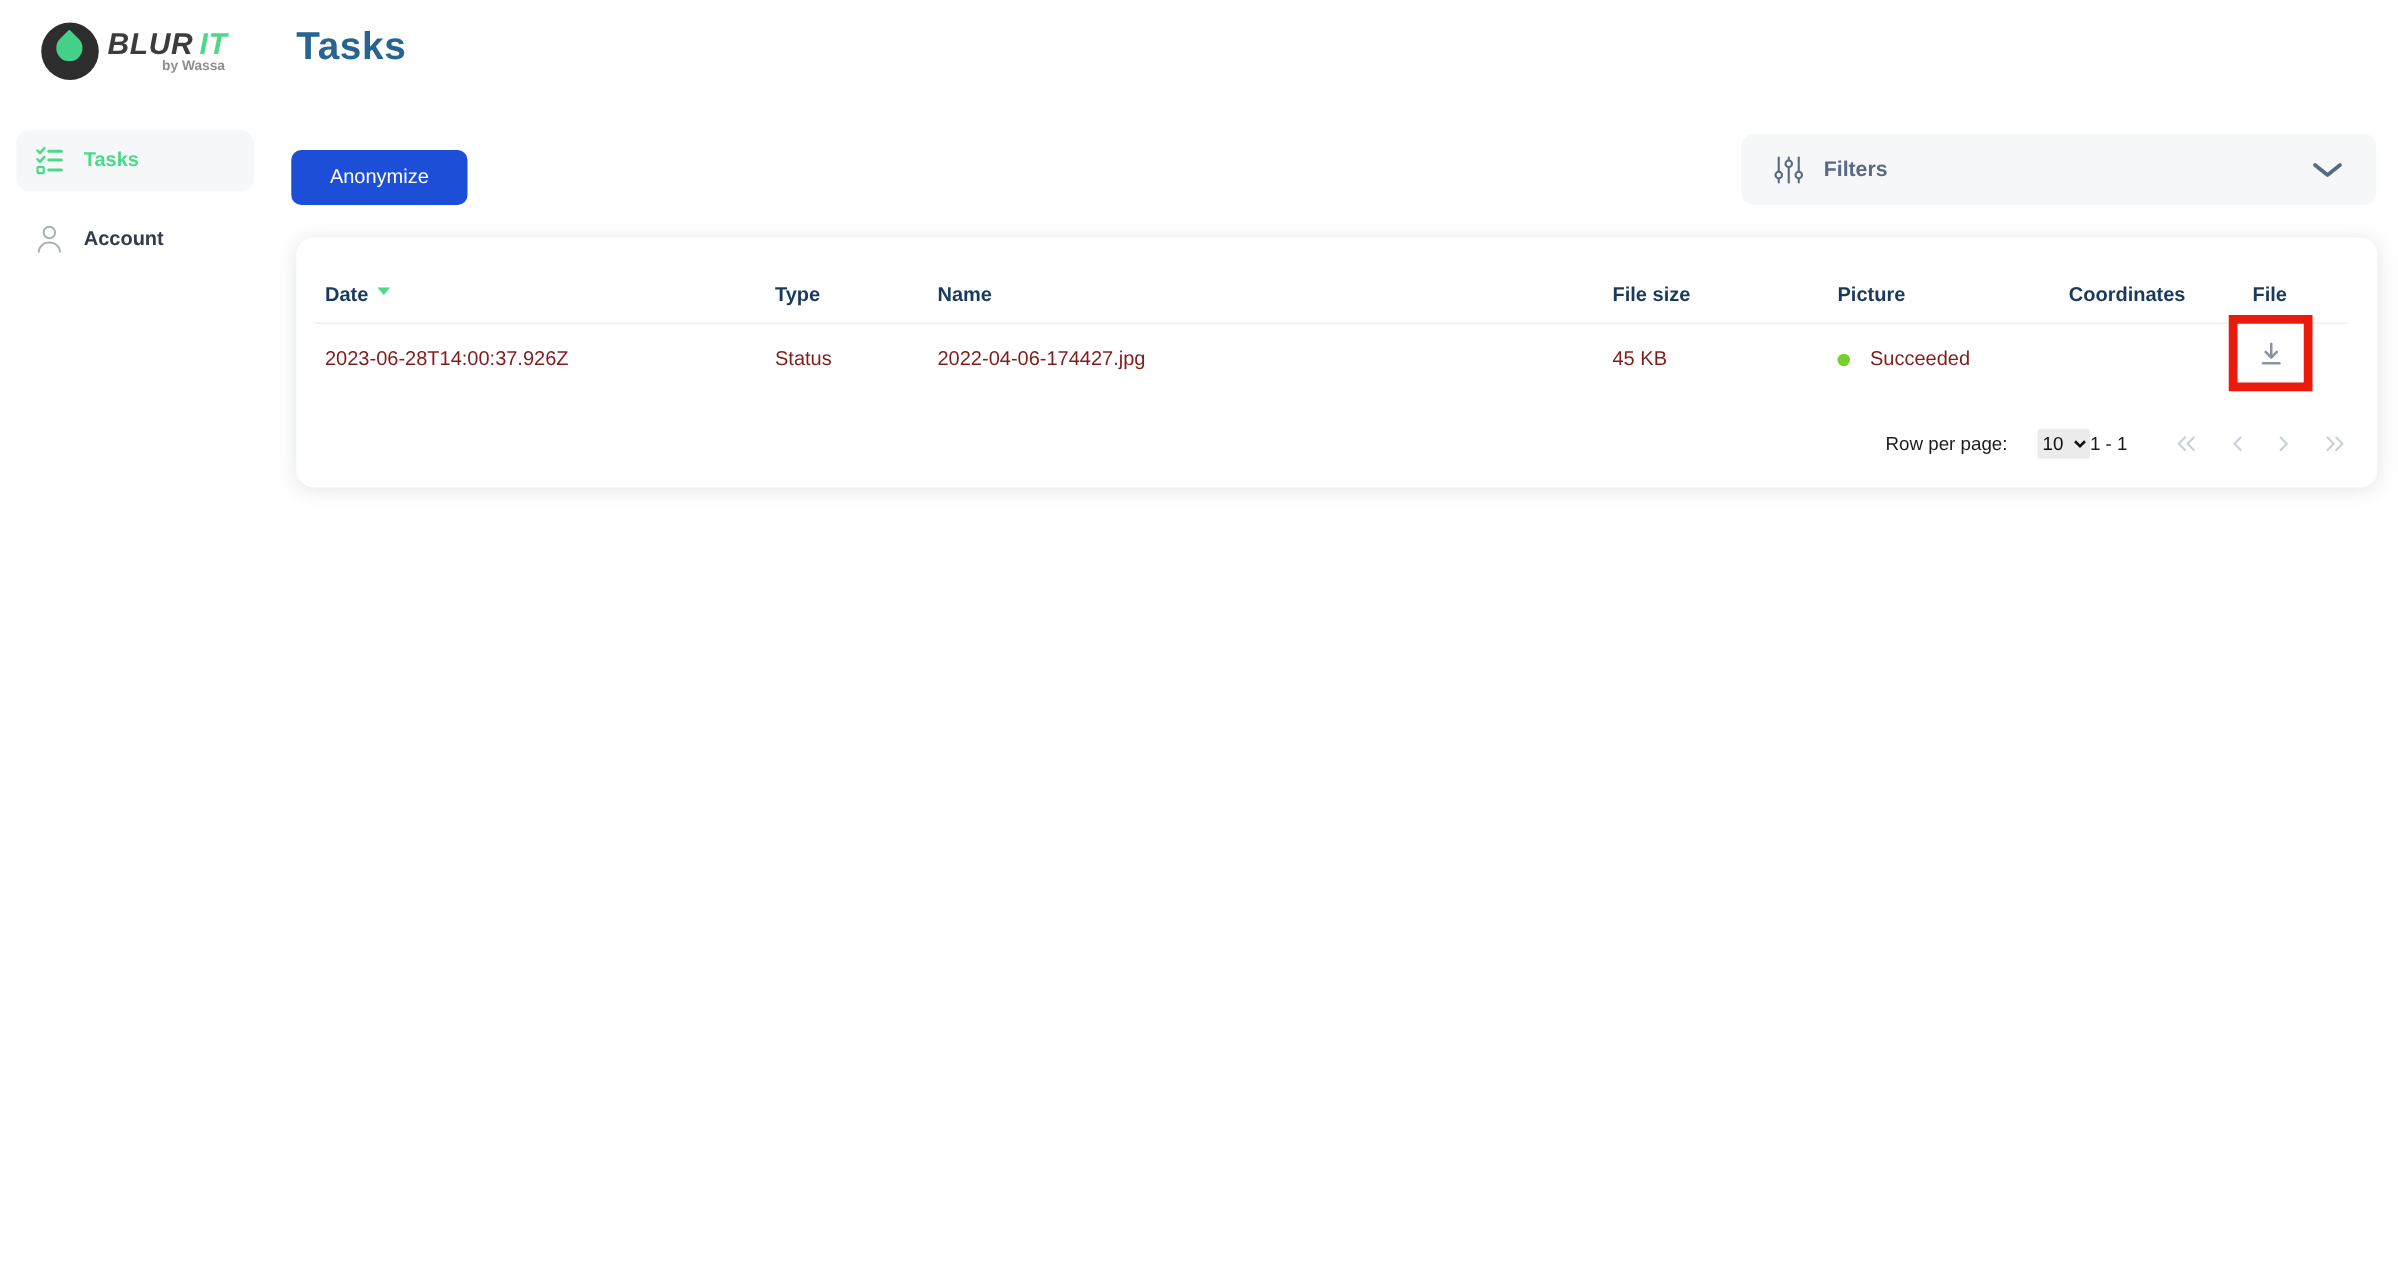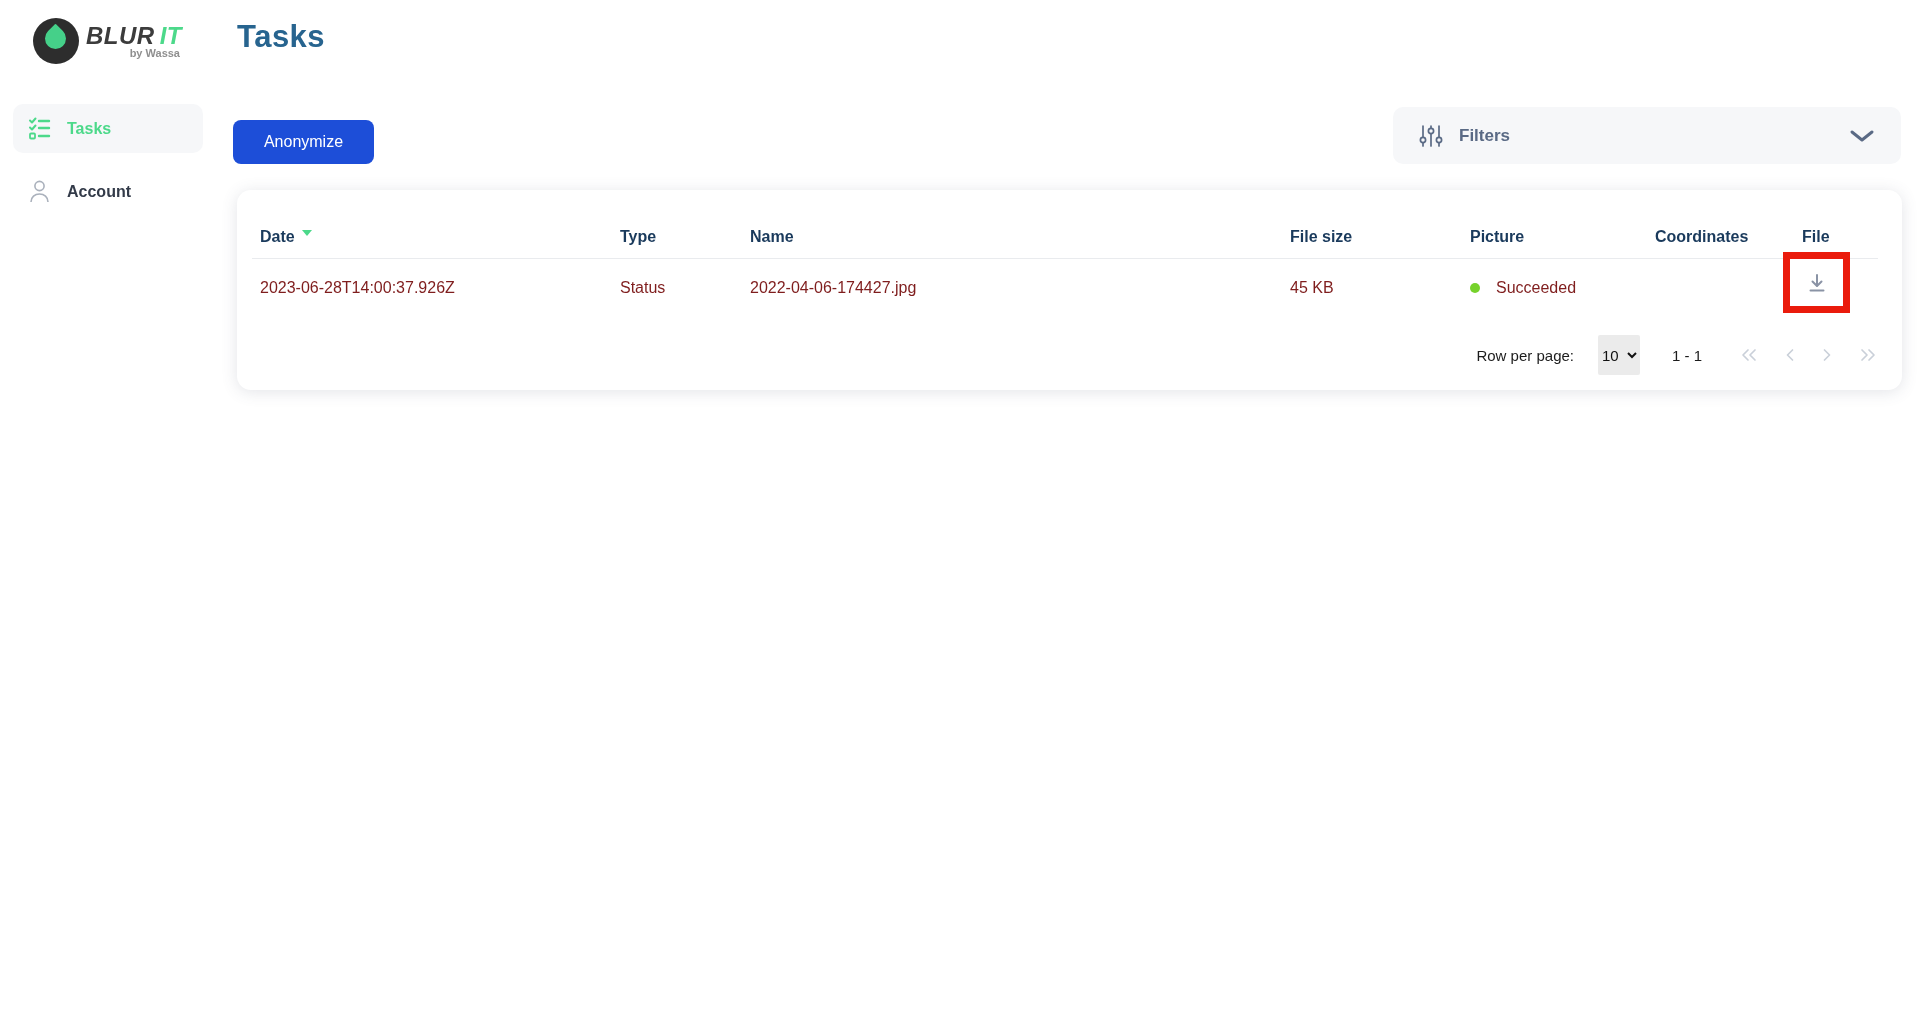--- a/index.html
+++ b/index.html
@@ -59,23 +59,23 @@
 
   
   .highlight-box { position:absolute; left:1546px; top:62px; width:67px; height:61px;
                    border:7px solid #ea1b0c; background:#ffffff; display:flex;
                    align-items:center; justify-content:center; cursor:pointer; }
 
   
   .pager { position:absolute; right:25px; top:145px; height:40px; display:flex;
            align-items:center; font-size:15px; color:#1c1c1c; }
   .pager-label { margin-right:24px; }
-  .pager-select { width:42px; height:40px; font-size:15px; font-family:inherit;
+  .pager-select { width:42px; height:24px; font-size:15px; font-family:inherit;
                   background:#ebebeb; border:none; border-radius:2px; color:#111; }
-  .pager-range { margin-left:32px; }
+  .pager-range { }
   .pager-arrows { margin-left:38px; display:flex; align-items:center; gap:27px; }
   .pager-btn { background:none; border:none; padding:0; display:flex; cursor:default; }
 </style>
 </head>
 <body>
 
 <div class="logo">
   <div class="logo-circle">
     <div class="logo-drop"></div>
   </div>

